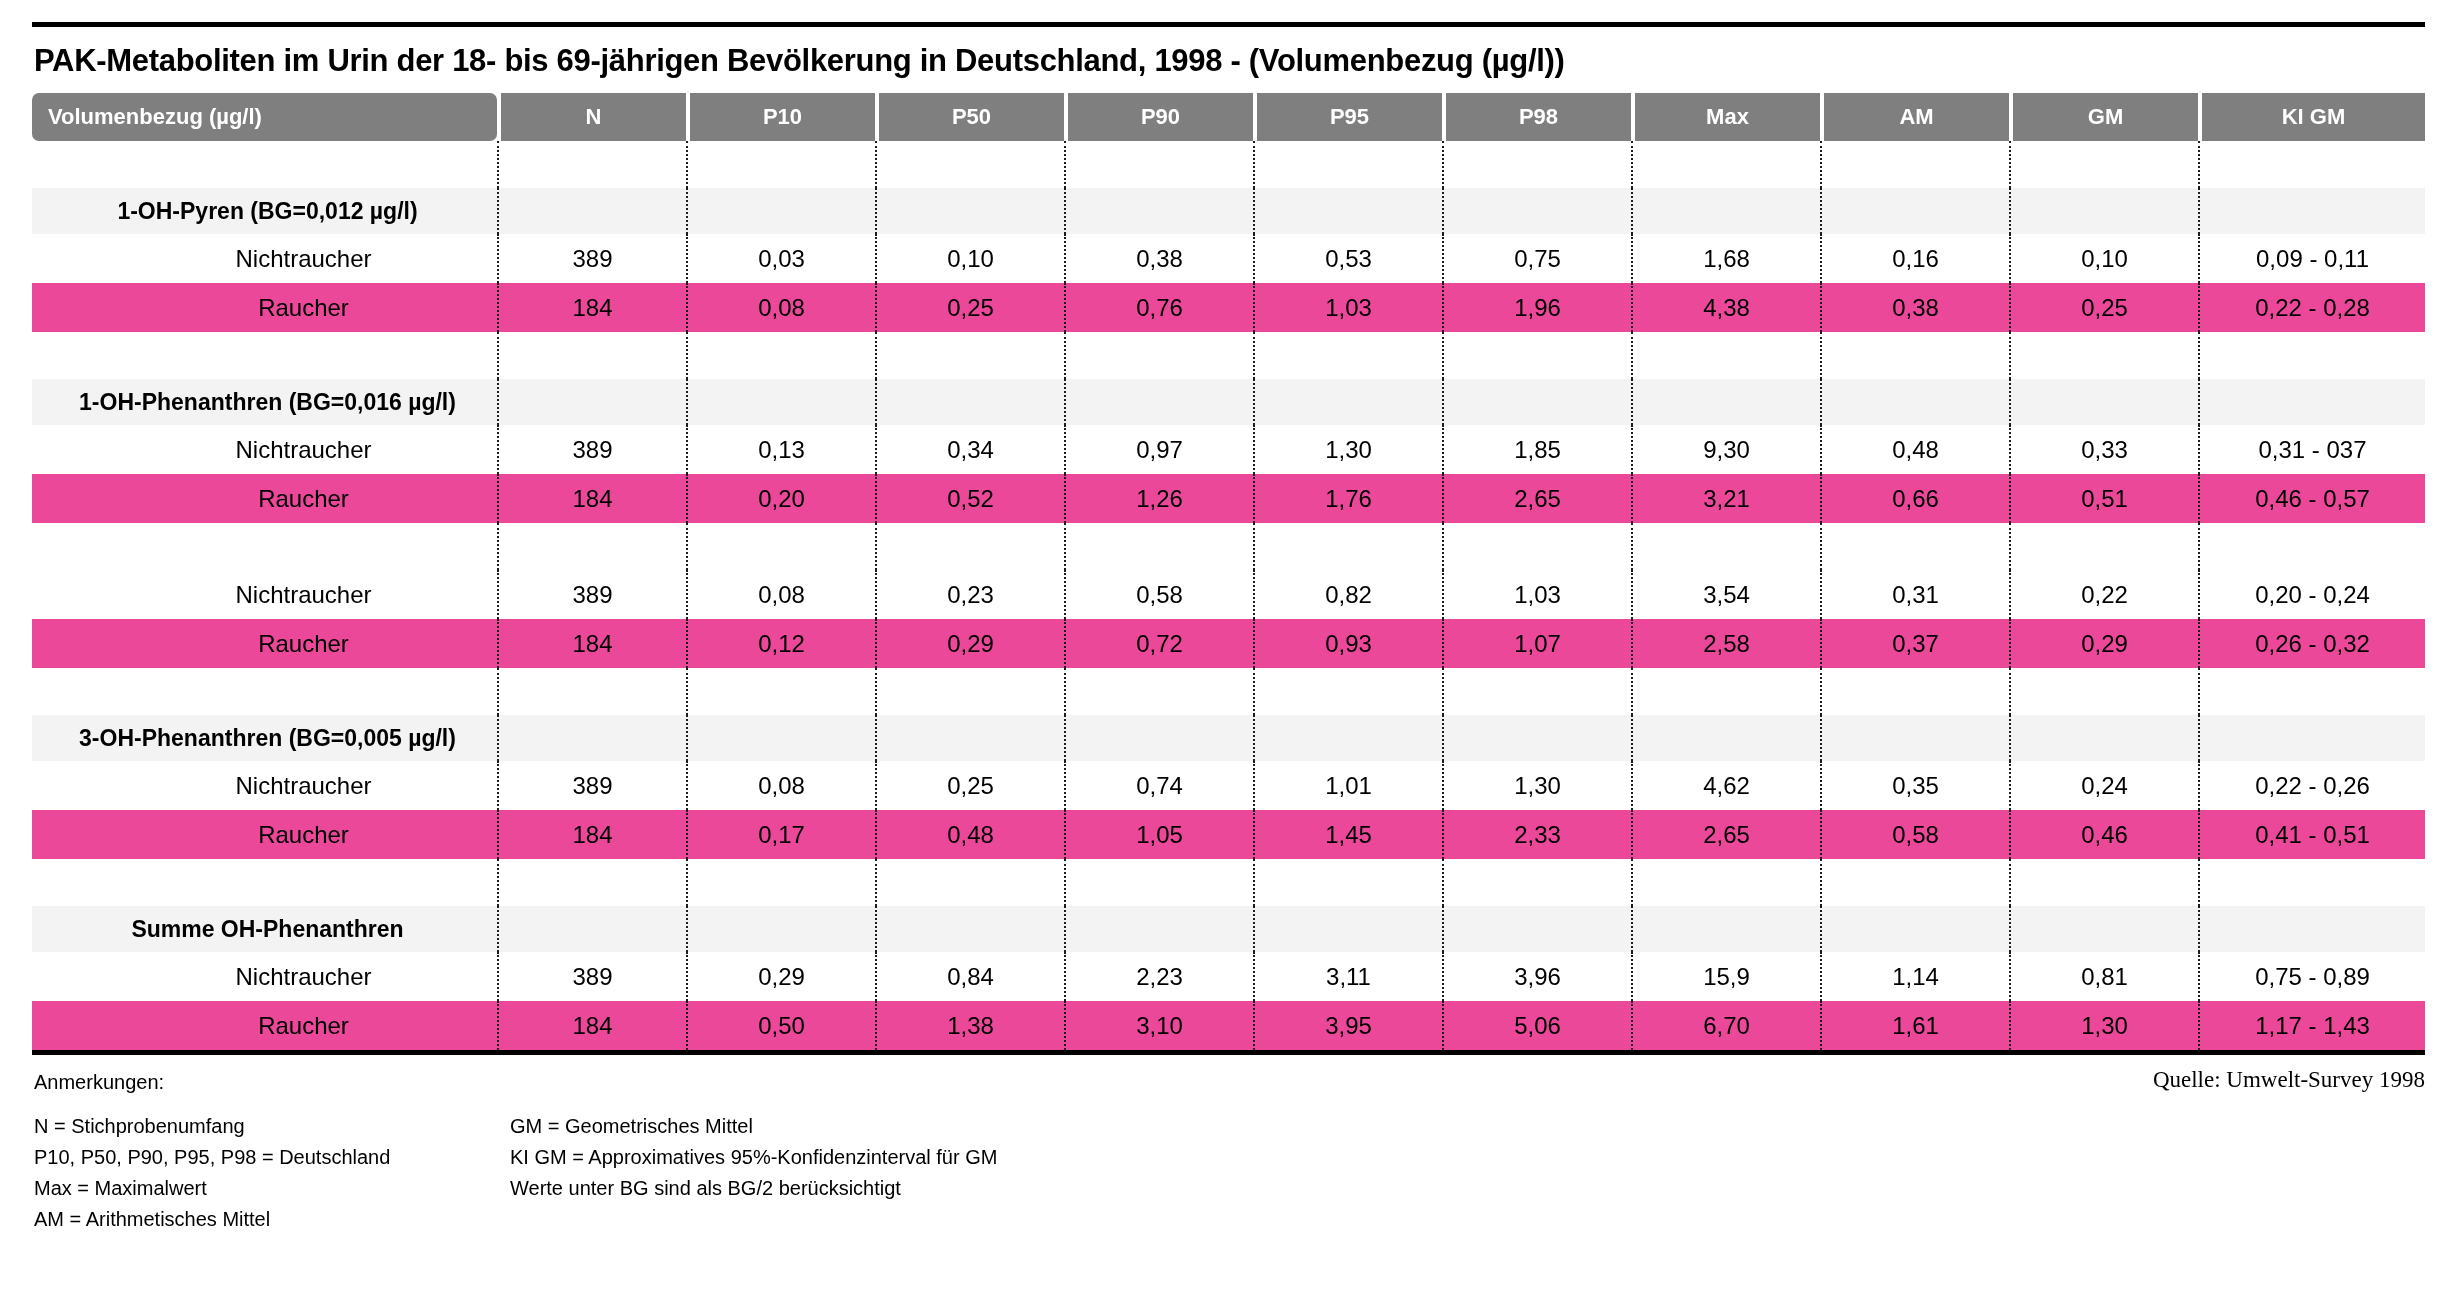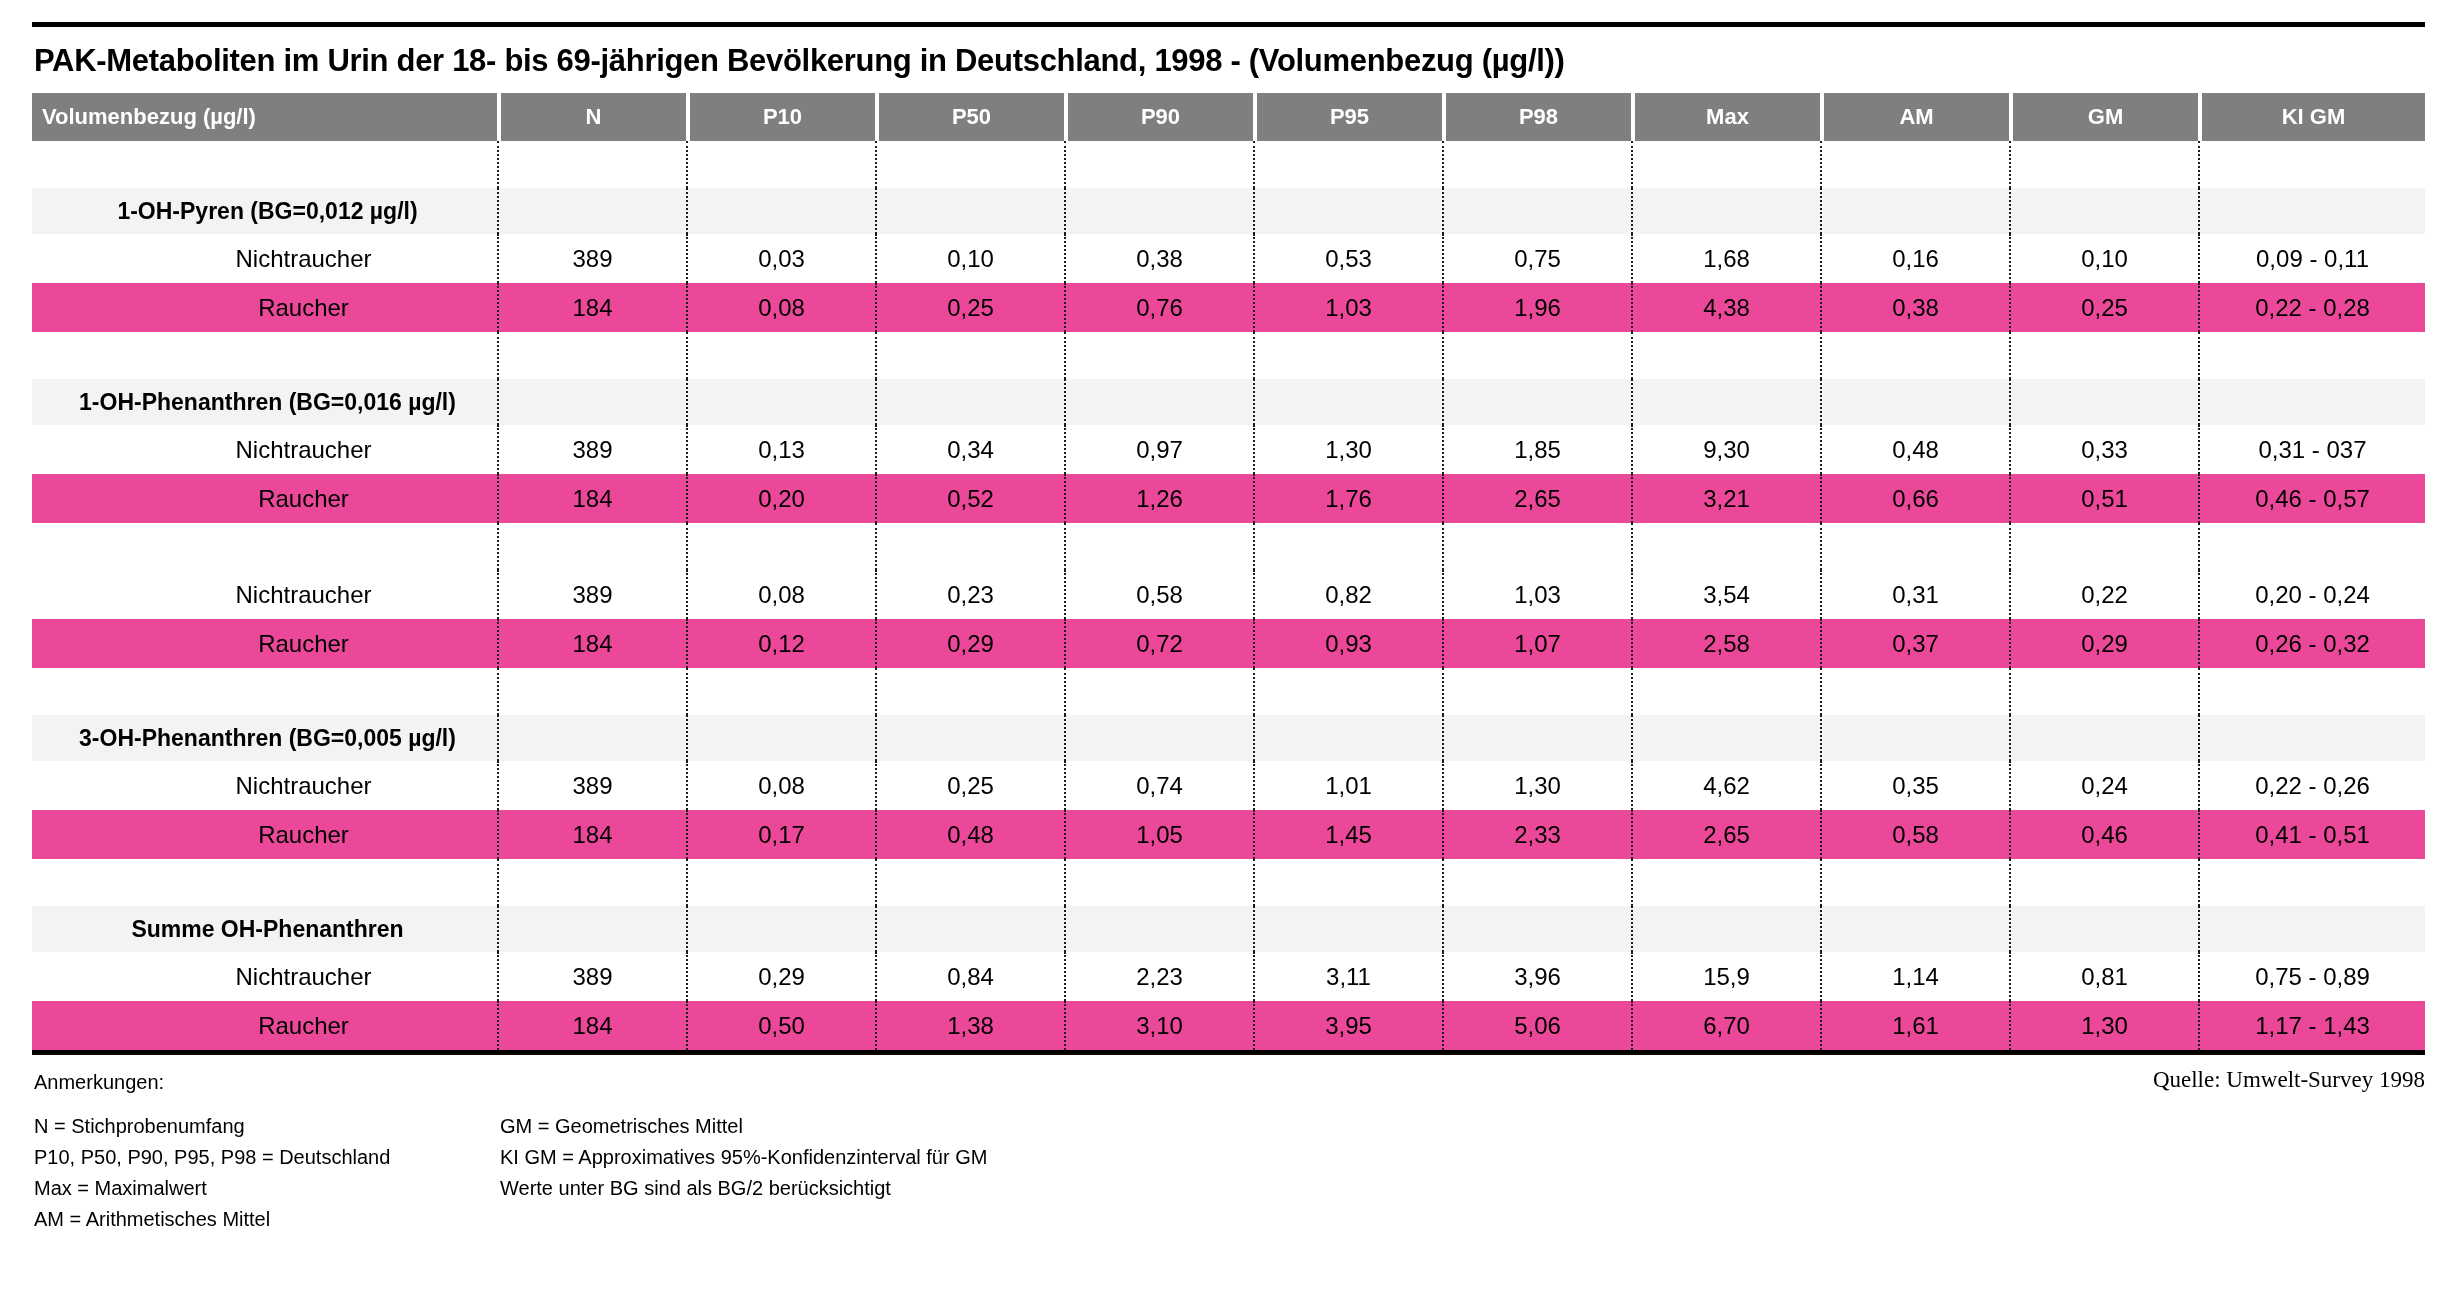--- a/index.html
+++ b/index.html
@@ -17,38 +17,38 @@
   }
   table.stat {
     border-collapse:separate; border-spacing:0;
     table-layout:fixed; width:2393px;
   }
   thead th {
     background:#7f7f7f; color:#fff; font-size:22px; font-weight:bold;
     height:48px; text-align:center; padding:0;
     border-left:4px solid #fff; vertical-align:middle;
   }
-  thead th.first { text-align:left; padding-left:10px; border-left:none; }
+  thead th.first { text-align:left; padding-left:16px; border-left:none;border-radius:7px; }
   td {
     font-size:24px; text-align:center; padding:0;
     border-left:2px dotted #1c1c1c;
     white-space:nowrap; overflow:hidden; vertical-align:middle;
   }
   td:first-child { border-left:none; text-align:center; }
   tr.sp  td { height:47px; background:#fff; }
   tr.grp td { height:46px; background:#f3f3f3; }
   tr.grp td:first-child { font-weight:bold; font-size:23px; padding-left:6px; }
   tr.r0  td { height:49px; background:#fff; }
   tr.r1  td { height:49px; background:#ec4899; }
   tr.r0 td:first-child, tr.r1 td:first-child { padding-left:78px; }
   td.gm-light { background:#FBCF6B; }
   td.gm-dark  { background:#F9B80A; }
   .notes { position:relative; margin-top:12px; font-size:20px; }
   .notes-head { margin-left:2px; margin-bottom:13px; }
-  .notes-cols { display:flex; margin-left:2px; }
+  .notes-cols { display:flex; margin-left:2px;gap:10px; }
   .ncol-left  { width:466px; }
   .ncol-right { flex:1; }
   .nline { line-height:31px; height:31px; }
   .source {
     position:absolute; right:0; top:0;
     font-family:"Liberation Serif", serif; font-size:23px;
   }
 </style>
 </head>
 <body>

